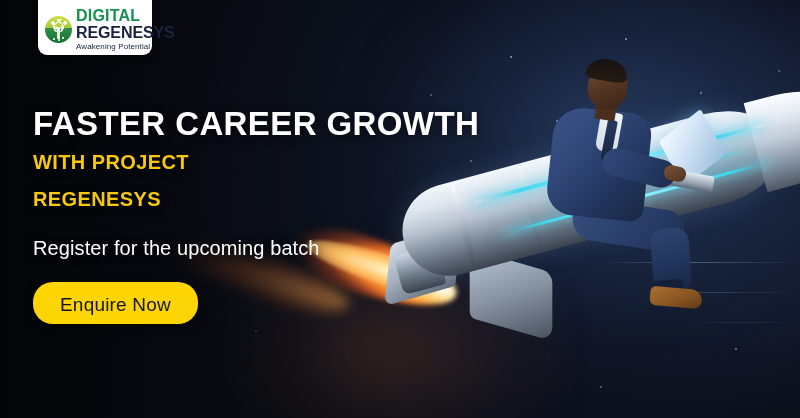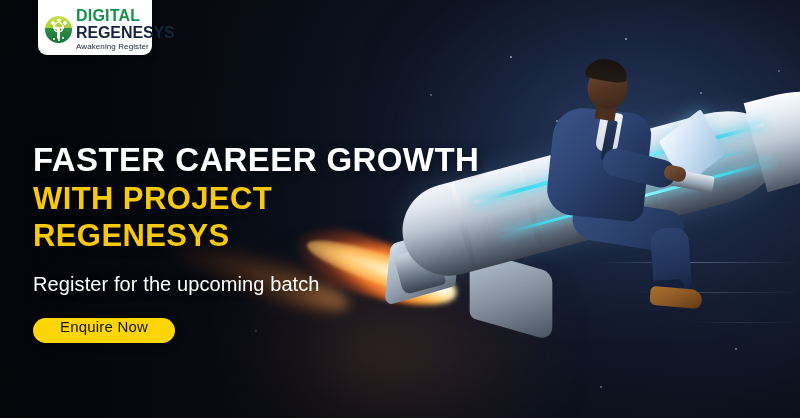--- a/index.html
+++ b/index.html
@@ -332,48 +332,48 @@
   
   .copy { position: absolute; left: 33px; top: 104px; width: 470px; }
   .h-line {
     color: #ffffff;
     font-weight: bold;
     letter-spacing: .4px;
     text-shadow: 0 2px 10px rgba(0,0,0,0.6);
     white-space: nowrap;
   }
   .h1 { font-size: 33px; line-height: 40px; }
-  .h2 { font-size: 33px; line-height: 40px; margin-top: 36px; }
+  .h2 { font-size: 33px; line-height: 40px; }
   .h-yellow {
     color: #f6c90e;
     font-weight: bold;
-    font-size: 31px;
+    font-size: 20px;
     line-height: 37px;
     letter-spacing: .4px;
     text-shadow: 0 2px 10px rgba(0,0,0,0.55);
     white-space: nowrap;
   }
   .subtitle {
     margin-top: 17px;
     color: #ffffff;
     font-size: 20px;
     line-height: 26px;
     font-weight: normal;
     letter-spacing: .1px;
     text-shadow: 0 2px 8px rgba(0,0,0,0.6);
     white-space: nowrap;
   }
   .cta {
     display: inline-block;
     margin-top: 21px;
     background: #fdd505;
     color: #13161c;
-    font-size: 15px;
+    font-size: 19px;
     font-weight: normal;
-    padding: 0 27px 8px 27px;
+    padding: 12px 27px 8px 27px;
     border-radius: 20px;
     border: none;
     cursor: pointer;
     letter-spacing: .2px;
     font-family: "Liberation Sans", sans-serif;
     box-shadow: 0 2px 10px rgba(0,0,0,0.5);
   }
 </style>
 </head>
 <body>
@@ -446,21 +446,21 @@
   <div class="logo-card">
     <div class="emblem">
       <span class="canopy"></span>
       <span class="leafdots"></span>
       <span class="trunk"></span>
       <span class="roots"></span>
     </div>
     <div class="logo-words">
       <span class="logo-digital">DIGITAL</span>
       <span class="logo-regenesys">REGENESYS</span>
-      <span class="logo-tagline">Awakening Register</span>
+      <span class="logo-tagline">Awakening Potential</span>
     </div>
   </div>
 
   <div class="copy">
     <div class="h-line h2">FASTER CAREER GROWTH</div>
     <div class="h-yellow">WITH PROJECT</div>
     <div class="h-yellow">REGENESYS</div>
     <div class="subtitle">Register for the upcoming batch</div>
     <button class="cta">Enquire Now</button>
   </div>

